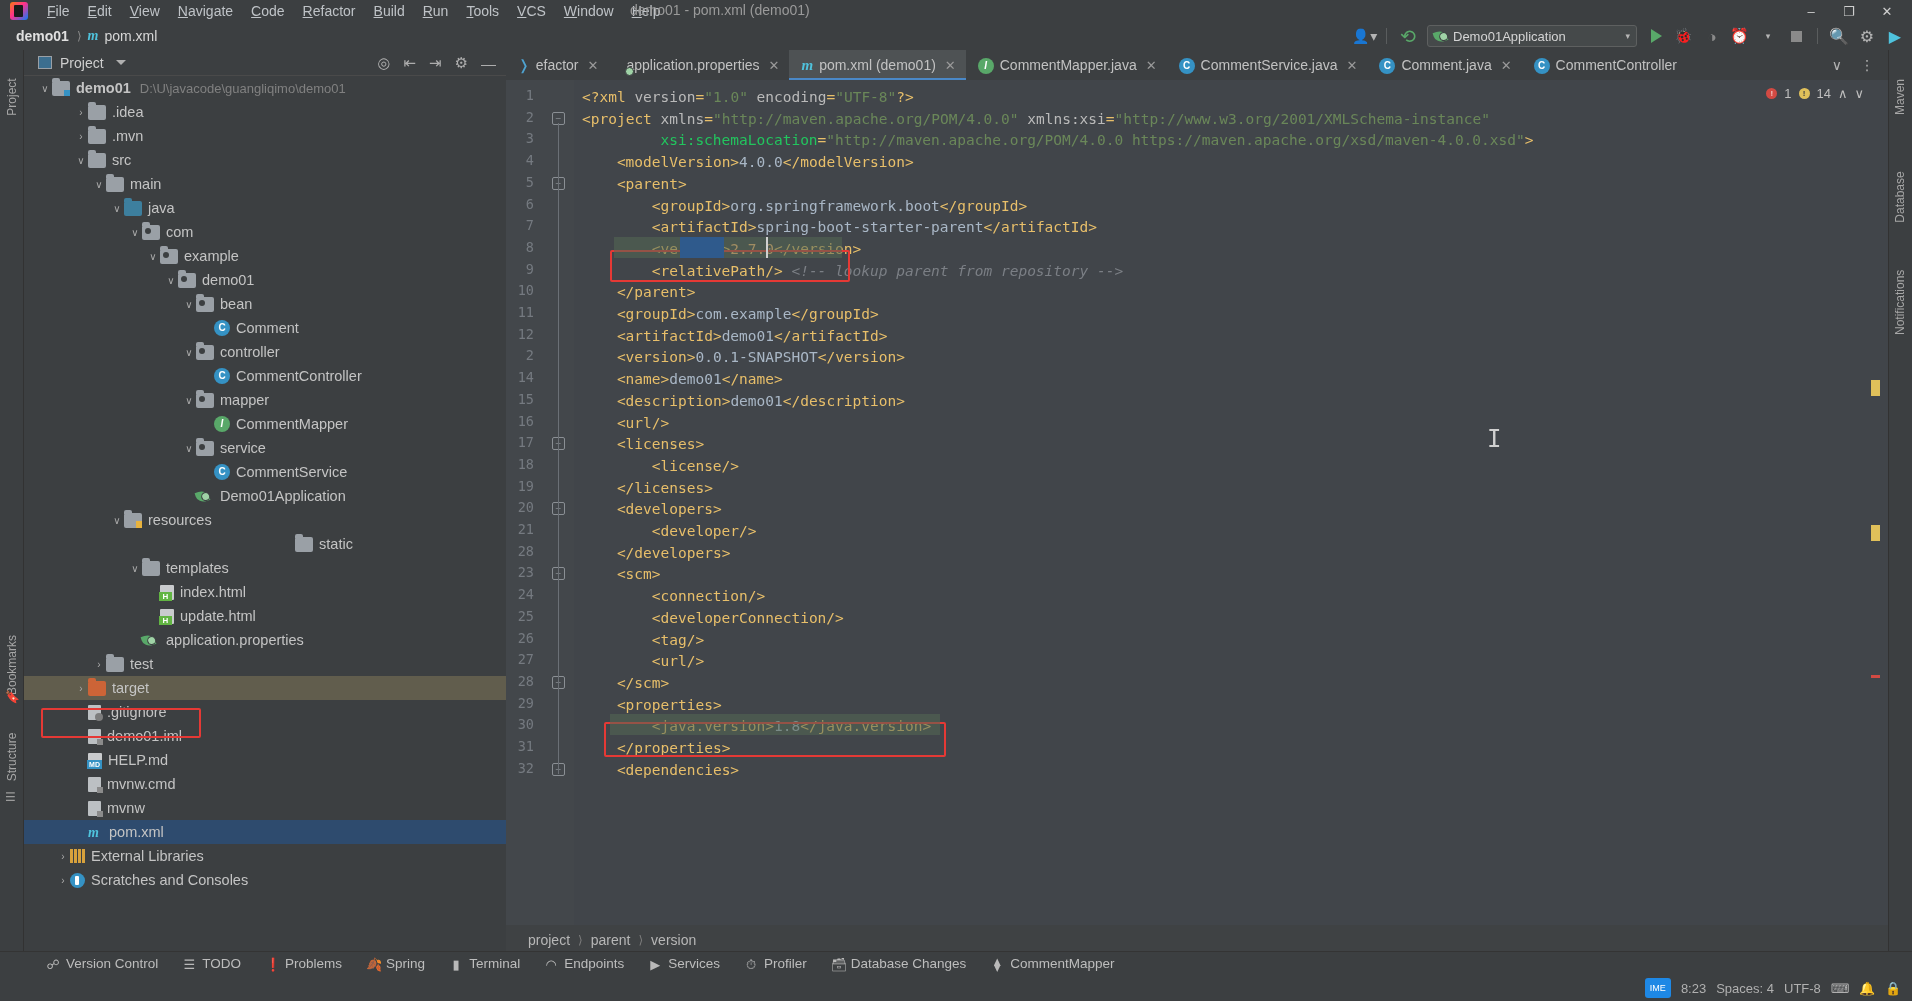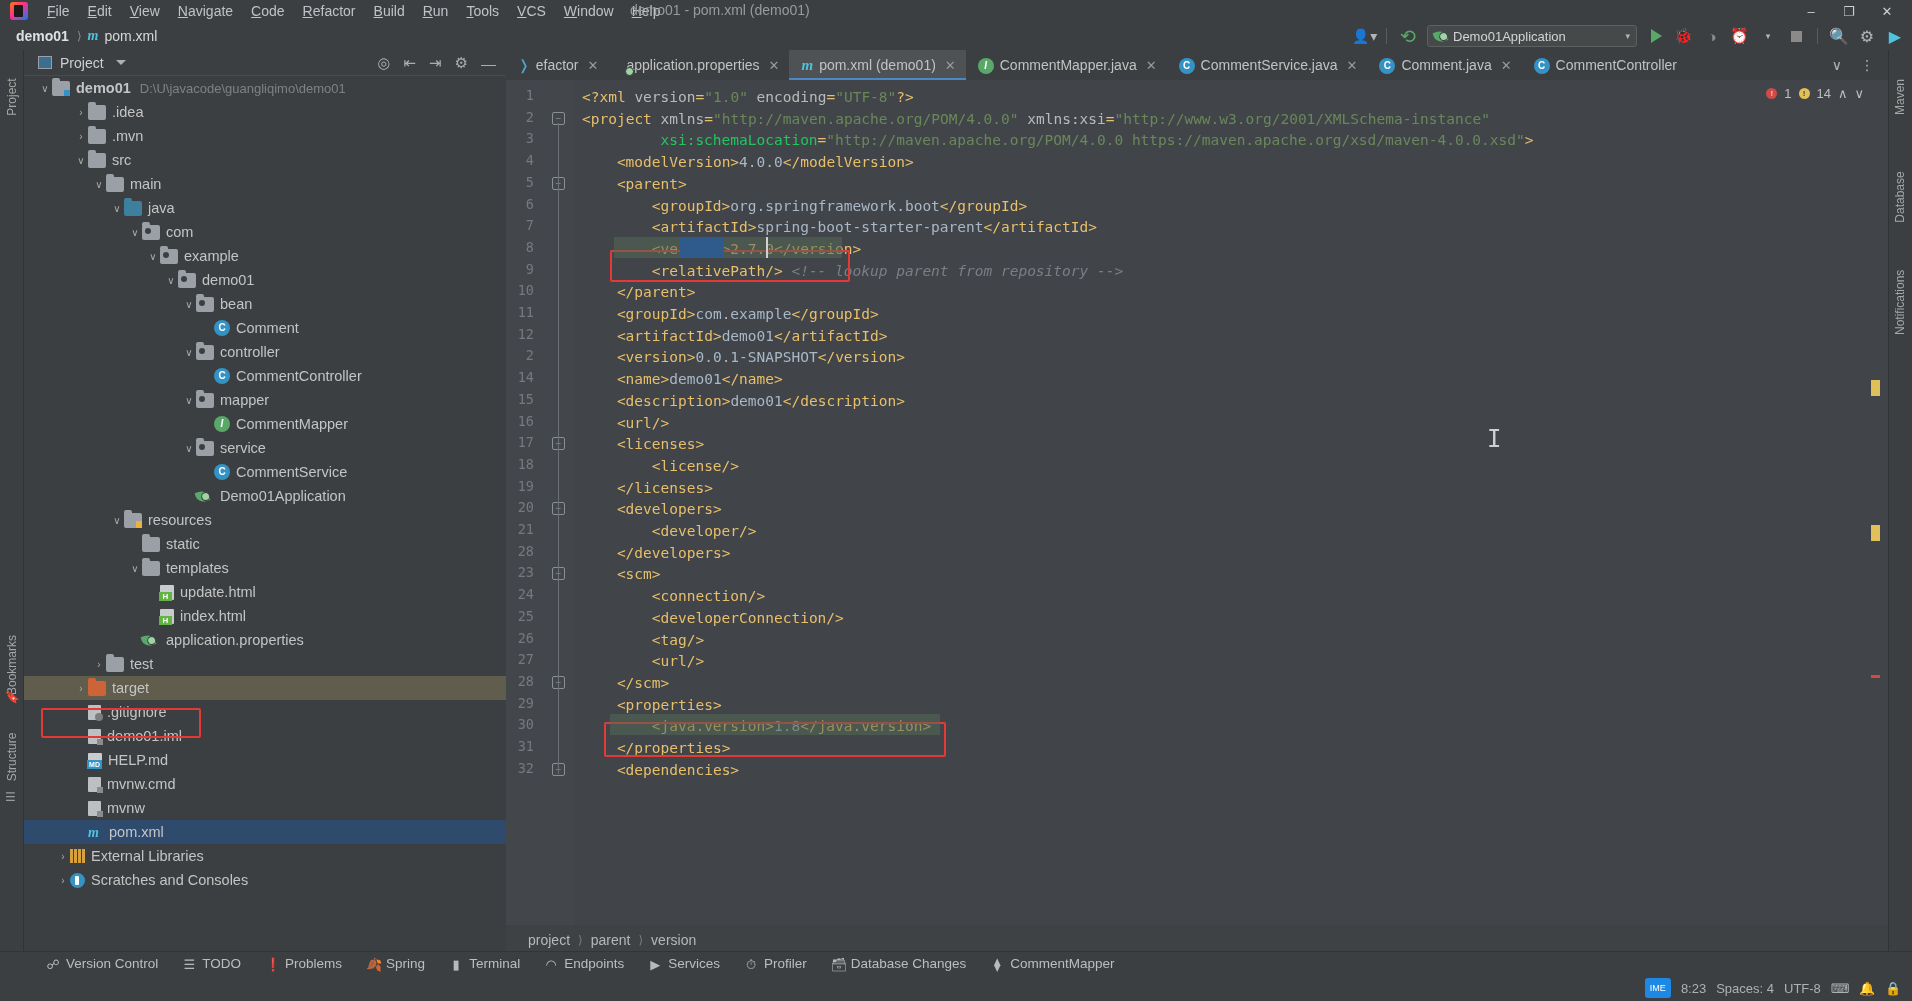--- a/index.html
+++ b/index.html
@@ -402,39 +402,39 @@
           <span class="ic" style="position:relative;">
             <span class="leaf" style="position:absolute;top:2px;"></span>
           </span>
           <span class="tlabel">Demo01Application</span>
         </div>
         <div class="trow" style="padding-left:86px;">
           <span class="arrow">∨</span>
           <span class="ic folder res"></span>
           <span class="tlabel">resources</span>
         </div>
-        <div class="trow" style="padding-left:104px;">
+        <div class="trow" style="padding-left:104px;justify-content:center;">
           <span class="arrow"></span>
           <span class="ic folder"></span>
           <span class="tlabel">static</span>
         </div>
         <div class="trow" style="padding-left:104px;">
           <span class="arrow">∨</span>
           <span class="ic folder"></span>
           <span class="tlabel">templates</span>
         </div>
         <div class="trow" style="padding-left:122px;">
           <span class="arrow"></span>
           <span class="ic htmlic"></span>
+          <span class="tlabel">index.html</span>
+        </div>
+        <div class="trow" style="padding-left:122px;">
+          <span class="arrow"></span>
+          <span class="ic htmlic"></span>
           <span class="tlabel">update.html</span>
-        </div>
-        <div class="trow" style="padding-left:122px;">
-          <span class="arrow"></span>
-          <span class="ic htmlic"></span>
-          <span class="tlabel">index.html</span>
         </div>
         <div class="trow" style="padding-left:104px;">
           <span class="arrow"></span>
           <span class="ic" style="position:relative;">
             <span class="leaf" style="position:absolute;top:2px;"></span>
           </span>
           <span class="tlabel">application.properties</span>
         </div>
         <div class="trow" style="padding-left:68px;">
           <span class="arrow">›</span>

